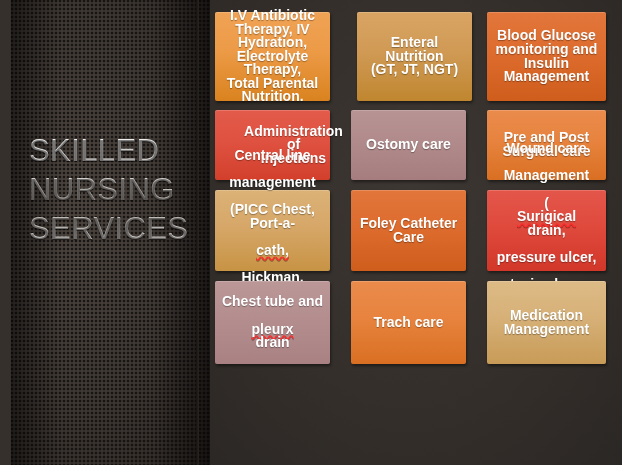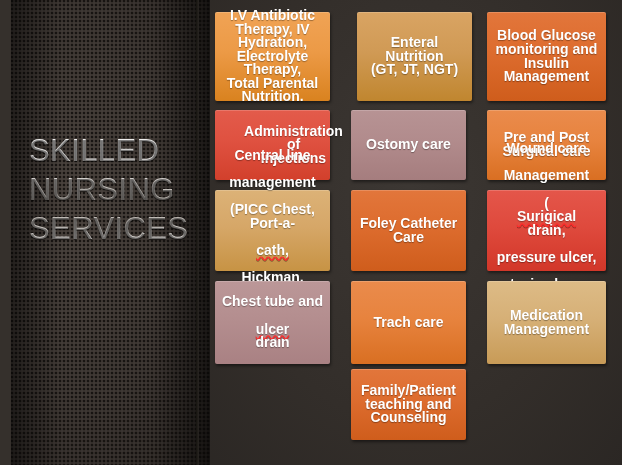--- a/index.html
+++ b/index.html
@@ -182,31 +182,26 @@
   <div class="box c2 r3 f-orange">
     <span>Foley Catheter
 Care</span>
   </div>
 
   <div class="box c3 r3 f-red2">
     <span><span>Wound care</span><br><span>Management</span><br><span>(</span><span class="sq">Surigical</span><span> drain,</span><br><span>pressure ulcer,</span><br><span>stasis ulcers, </span><span class="sq">etc</span><span>)</span></span>
   </div>
 
   <div class="box c1 r4 f-mauve2">
-    <span><span>Chest tube and</span><br><span class="sq">ulcer</span><span> drain</span></span>
+    <span><span>Chest tube and</span><br><span class="sq">pleurx</span><span> drain</span></span>
   </div>
 
   <div class="box c2 r4 f-orange2">
     <span>Trach care</span>
   </div>
 
   <div class="box c3 r4 f-tan3">
     <span>Medication
 Management</span>
   </div>
 
-  <div class="box c2 r5 f-orange">
-    <span>Family/Patient
-teaching and
-Counseling</span>
-  </div>
 
 </div>
 
 </body></html>

